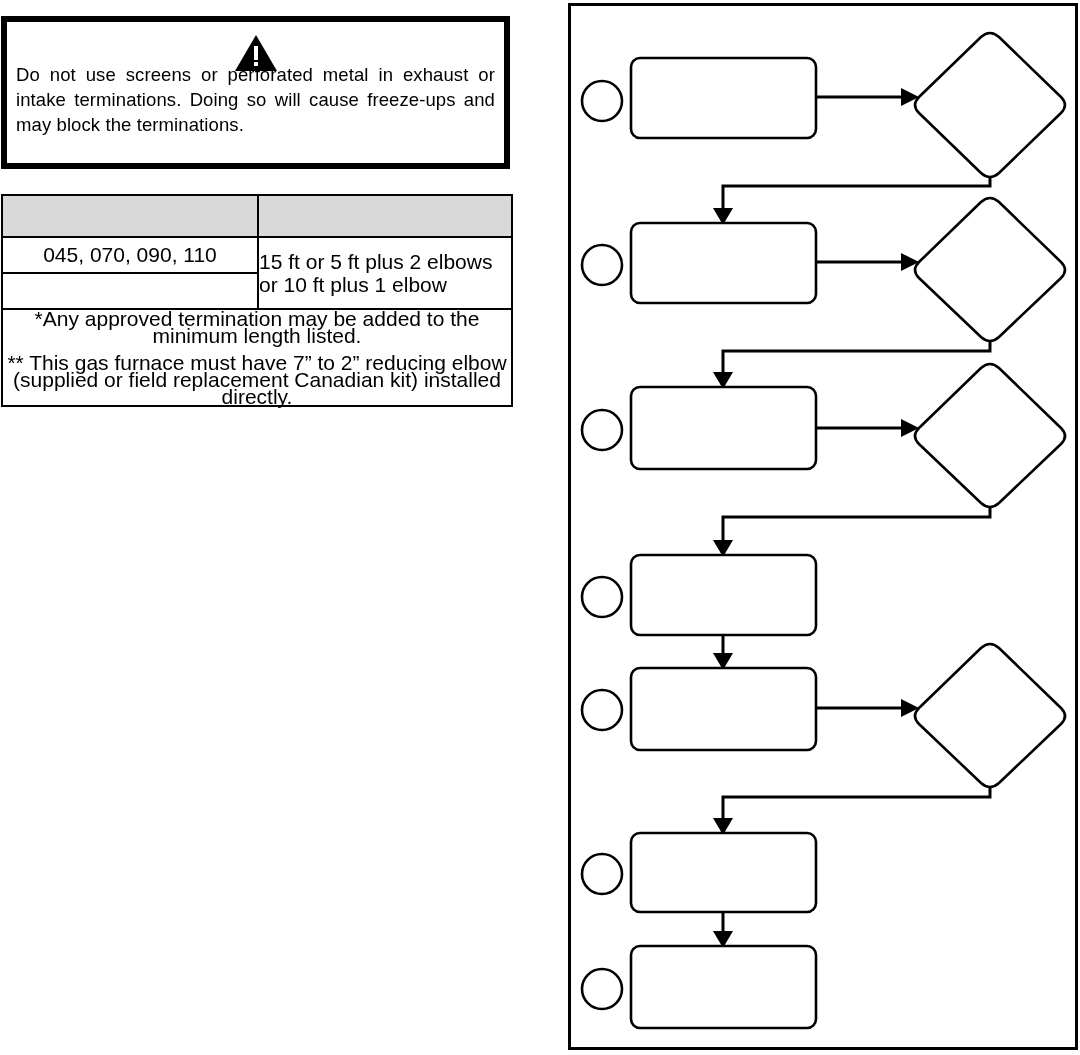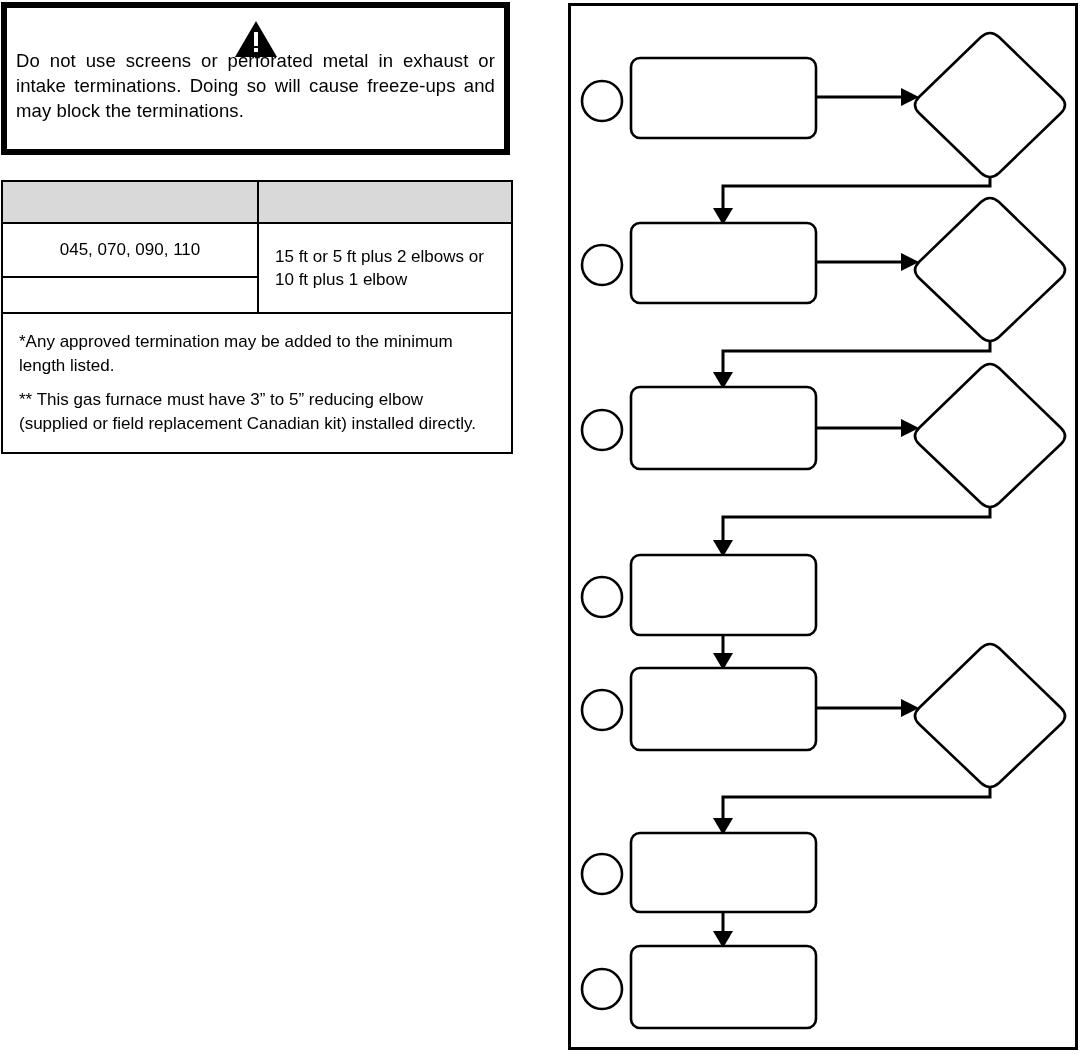--- a/index.html
+++ b/index.html
@@ -12,21 +12,21 @@
     height: 1055px;
     position: relative;
     font-family: "Liberation Sans", sans-serif;
     color: #000000;
     overflow: hidden;
   }
 
   
   #left-column {
     position: absolute;
-    left: 0; top: 0;
+    left: 0; top: 14px;
     width: 515px;
     height: 805px;
   }
 
   
   #warning-box {
     position: absolute;
     left: 1px;
     top: 2px;
     width: 509px;
@@ -61,45 +61,45 @@
   #spec-table {
     position: absolute;
     left: 1px;
     top: 180px;
     width: 510px;
     border-collapse: collapse;
     table-layout: fixed;
   }
   #spec-table td {
     border: 2px solid #000000;
-    padding: 16px;
+    padding: 0;
     vertical-align: middle;
-    font-size: 17px;
+    font-size: 21px;
     box-sizing: border-box;
   }
   td.hdr-cell {
     background: #d9d9d9;
     height: 42px;
   }
   td.model-cell {
     height: 36px;
     text-align: center;
   }
   td.blank-cell {
     height: 36px;
   }
   td.length-cell {
     text-align: left;
     line-height: 23px;
     padding: 2px 6px;
   }
   td.note-cell {
-    text-align: left;
+    text-align: center;
     padding: 7px 7px 9px 7px;
-    line-height: 24px;
+    line-height: 17px;
     font-size: 16.3px;
   }
   .note-p {
     margin: 0 0 10px 0;
   }
   .note-p.last {
     margin-bottom: 0;
   }
 
   
@@ -168,21 +168,21 @@
       <tr>
         <td class="model-cell">045, 070, 090, 110</td>
         <td class="length-cell" rowspan="2">15 ft or 5 ft plus 2 elbows or 10 ft plus 1 elbow</td>
       </tr>
       <tr>
         <td class="blank-cell"></td>
       </tr>
       <tr>
         <td class="note-cell" colspan="2">
           <p class="note-p">*Any approved termination may be added to the minimum length listed.</p>
-          <p class="note-p last">** This gas furnace must have 3” to 5” reducing elbow (supplied or field replacement Canadian kit) installed directly.</p>
+          <p class="note-p last">** This gas furnace must have 7” to 2” reducing elbow (supplied or field replacement Canadian kit) installed directly.</p>
         </td>
       </tr>
     </tbody>
   </table>
 
 </div>
 
 <div id="flowchart-panel">
   <svg id="flow-svg" viewBox="0 0 504 1041">
 

